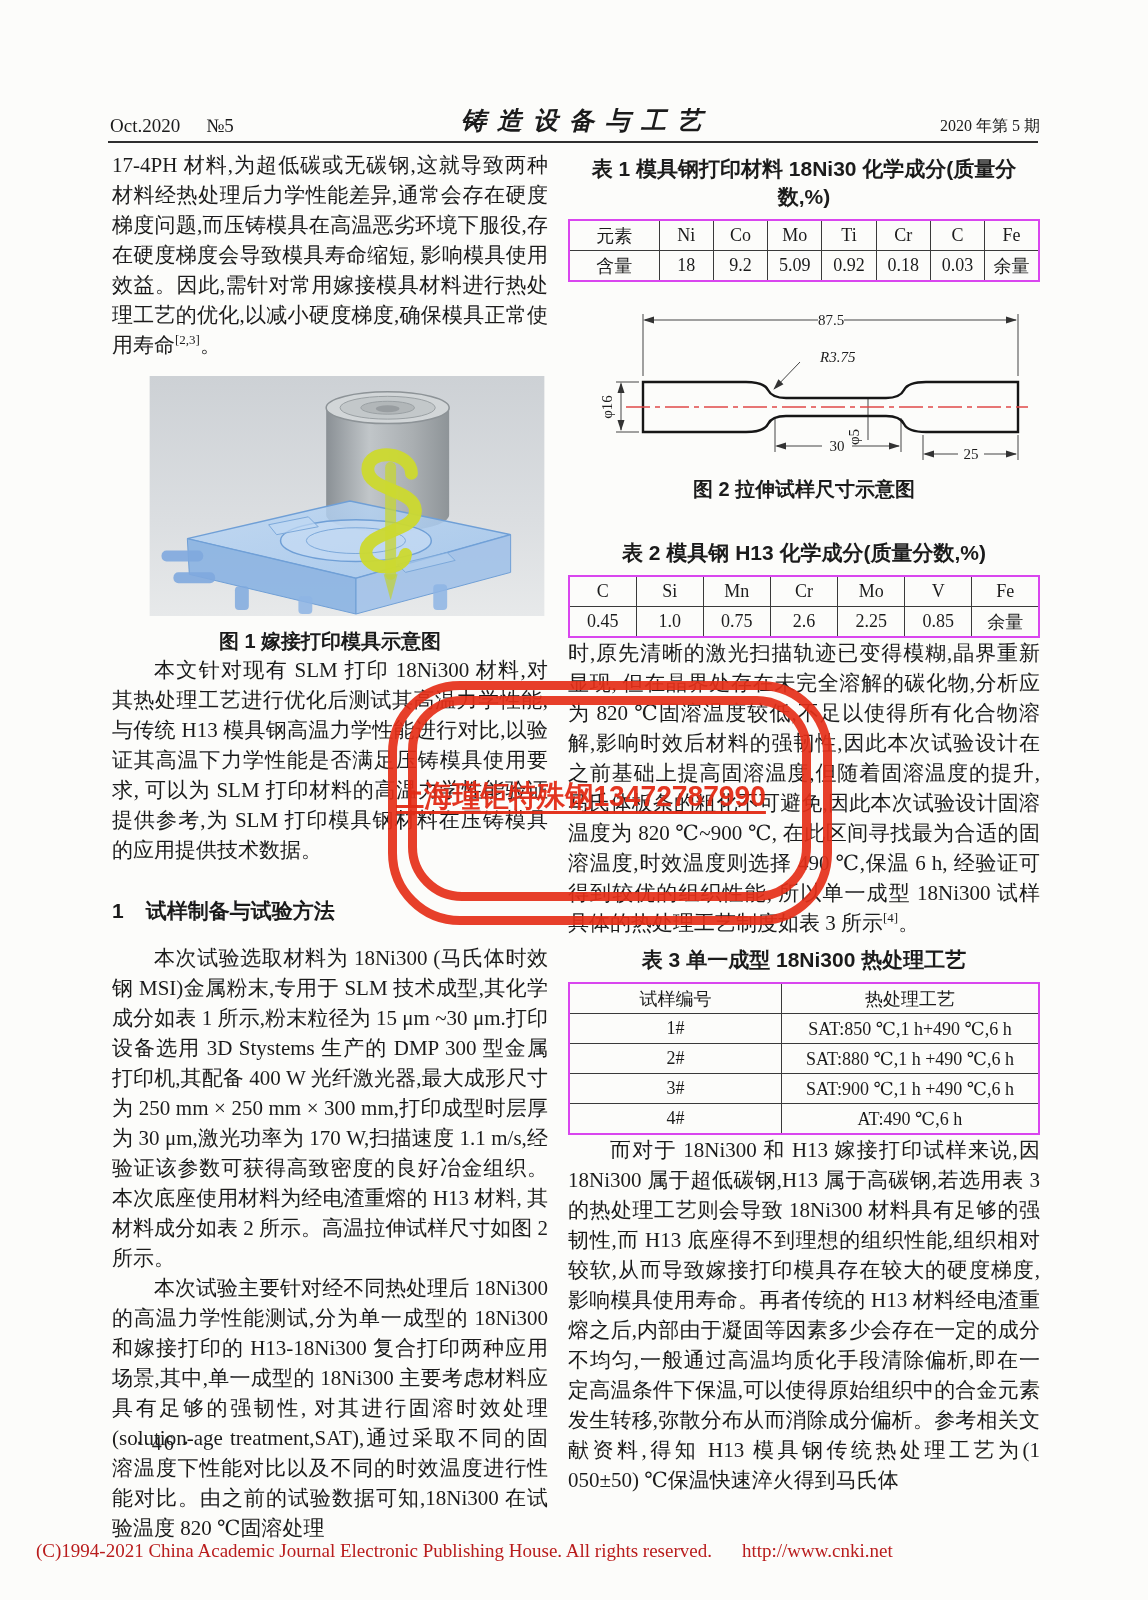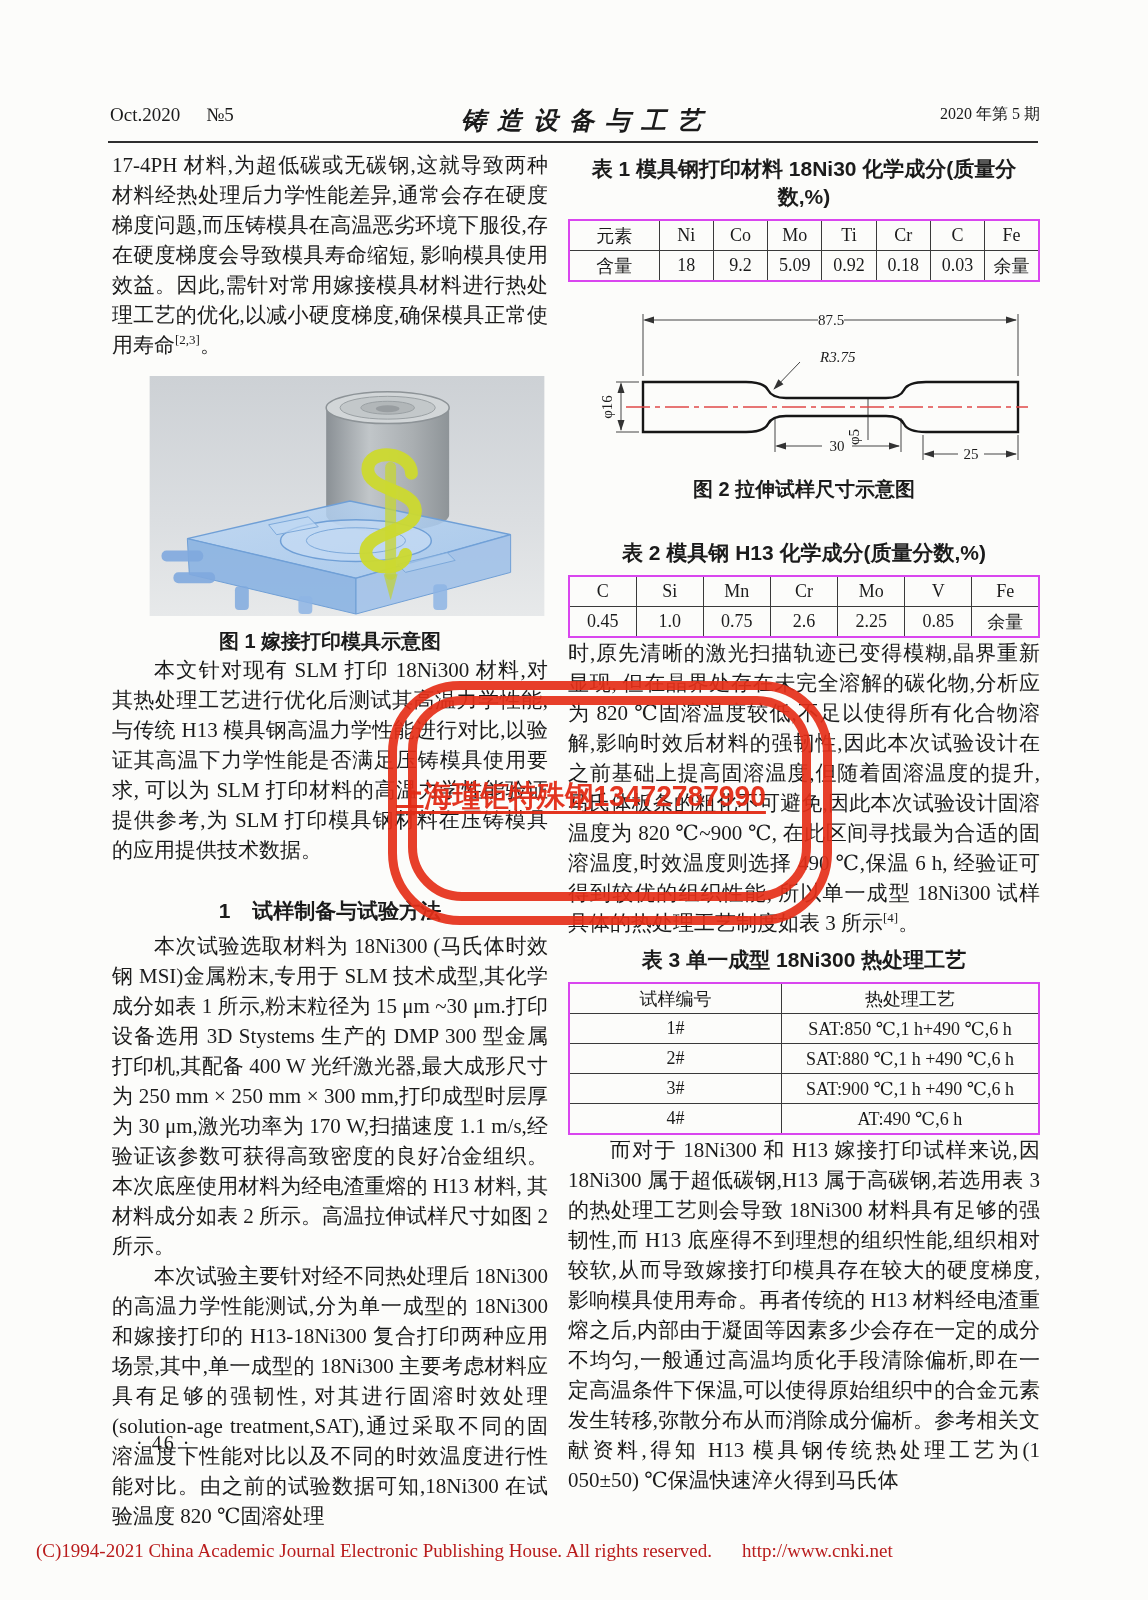--- a/index.html
+++ b/index.html
@@ -3,41 +3,41 @@
 <meta charset="utf-8">
 <style>
   html,body { margin:0; padding:0; background:#e9e9e9; }
   .page {
     position:relative; width:1148px; height:1600px; margin:0 auto;
     background:#fcfcfa; overflow:hidden;
     font-family:"Liberation Serif","DejaVu Serif",serif; color:#1b1b1b;
   }
   
   .header { position:absolute; left:110px; right:108px; top:104px;
-    display:flex; justify-content:space-between; align-items:flex-start; }
+    display:flex; justify-content:space-between; align-items:flex-end; }
   .h-left { font-size:19px; display:flex; gap:26px; }
   .h-center { font-size:25px; font-weight:bold; font-style:italic; letter-spacing:11px; }
   .h-right { font-size:16px; }
   .header-rule { position:absolute; left:108px; right:110px; top:141px;
     border-top:2px solid #2f2f2f; height:0; }
 
   
   .col-left  { position:absolute; left:112px; top:150px; width:436px; }
   .col-right { position:absolute; left:568px; top:155px; width:472px; }
   p.body { font-size:21px; line-height:30px; text-align:justify; margin:0; }
   .indent { text-indent:2em; }
   sup.ref { font-size:13px; line-height:0; }
 
   
   .fig1 { margin:16px 0 0 36px; width:398px; height:240px; display:block; }
   .fig-caption { font-family:"Liberation Sans","DejaVu Sans",sans-serif;
     font-weight:bold; font-size:20px; text-align:center; margin-top:12px; }
 
   .section-heading { font-family:"Liberation Sans","DejaVu Sans",sans-serif;
-    font-weight:bold; font-size:21px; margin-top:32px; margin-bottom:6px;text-align:center; }
+    font-weight:bold; font-size:21px; margin-top:32px; margin-bottom:18px; }
   .section-heading .num { margin-right:22px; }
 
   
   .tbl-title { font-family:"Liberation Sans","DejaVu Sans",sans-serif;
     font-weight:bold; font-size:21px; text-align:center; margin:0; }
   table.data { width:100%; border-collapse:collapse; table-layout:fixed;
     margin-top:8px; font-size:18px; border:2px solid #d946ef; }
   table.data td { border:1px solid #3a3a3a; text-align:center; height:29px;
     padding:0 2px; overflow:hidden; white-space:nowrap; }
   table.data td.first { width:18%; }

